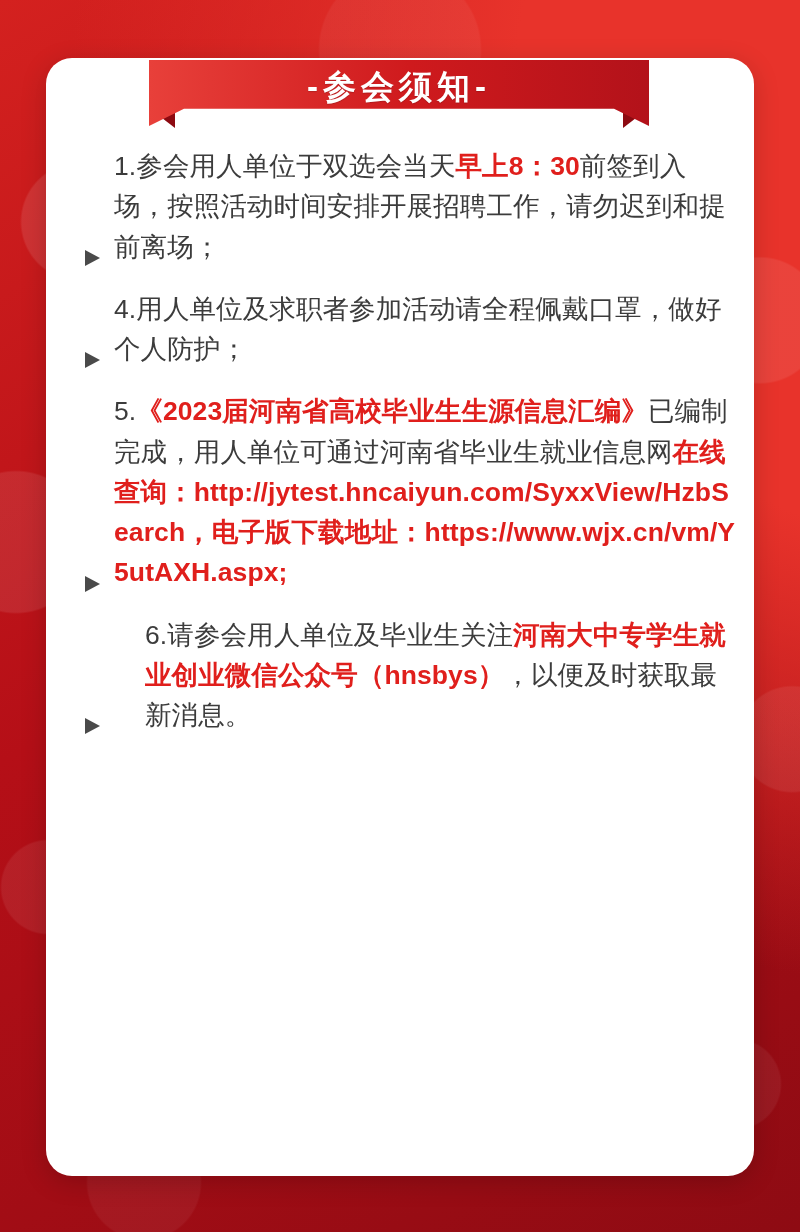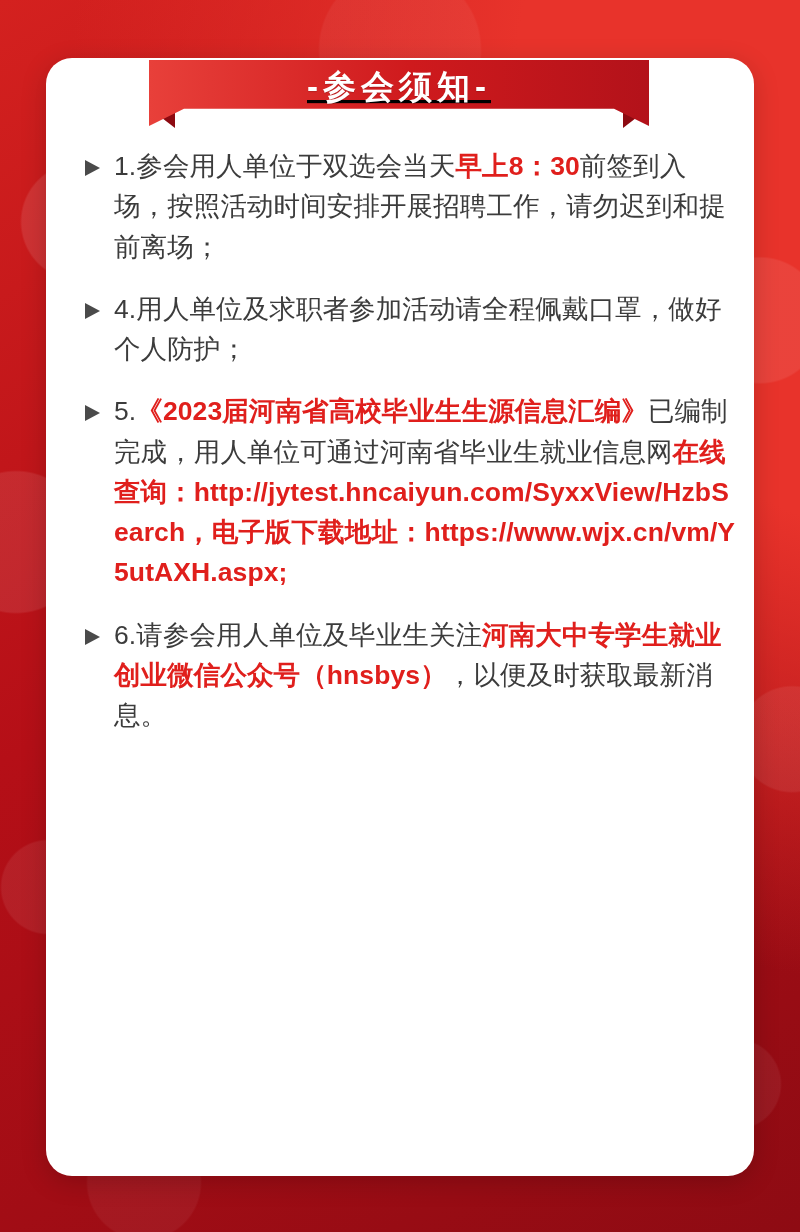--- a/index.html
+++ b/index.html
@@ -48,21 +48,20 @@
     left: 149px;
     top: 60px;
     width: 500px;
     height: 66px;
     background: linear-gradient(90deg, #e8403a 0%, #cf1a1d 52%, #b3121a 100%);
     display: flex;
     align-items: center;
     justify-content: center;
     
     clip-path: polygon(0 0, 100% 0, 100% 100%, 93% 74%, 7% 74%, 0 100%);
-    text-decoration: underline;
   }
   #banner-text {
     color: #ffffff;
     font-size: 33px;
     font-weight: bold;
     letter-spacing: 5px;
     line-height: 1;
     margin-bottom: 14px;
     text-shadow: 0 1px 1px rgba(0,0,0,0.16);
   }
@@ -79,21 +78,21 @@
 
   
   #list {
     position: absolute;
     left: 84px;
     top: 146px;
     width: 652px;
   }
   .item {
     display: flex;
-    align-items: flex-start;
+    align-items: flex-end;
     margin-bottom: 22px;
   }
   .marker {
     flex: 0 0 auto;
     width: 30px;
     padding-top: 13px;
     color: #4a4a4a;
     font-size: 17px;
     line-height: 1;
   }
@@ -103,21 +102,21 @@
     font-size: 26.5px;
     line-height: 1.52;
     color: #3c3c3c;
     font-weight: 500;
     letter-spacing: 0.1px;
     word-break: break-all;
   }
   .hl { color: #e01f1c; font-weight: bold; }
 
   
-  .item:last-child { margin-bottom: 12px; }
+  .item:last-child { margin-bottom: 12px; gap: 31px; }
 </style>
 </head>
 <body>
 
 <div id="bg"></div>
 
 <div id="card"></div>
 
 <div class="tail left"></div>
 <div class="tail right"></div>

